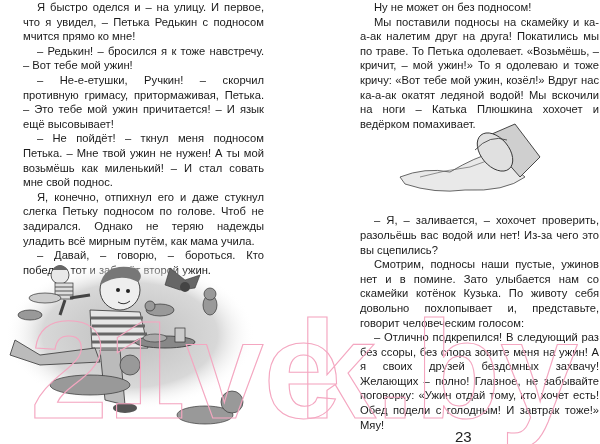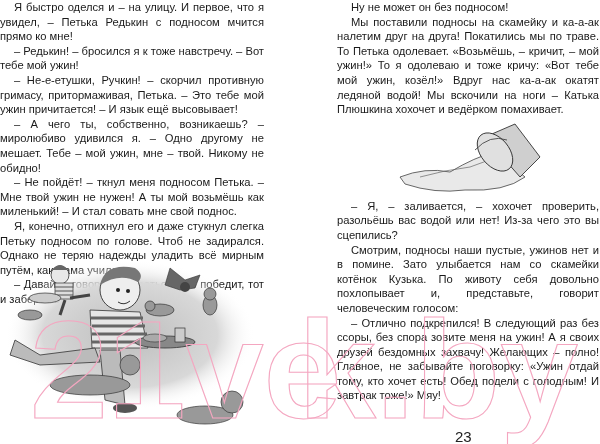--- a/index.html
+++ b/index.html
@@ -1,32 +1,31 @@
 <!DOCTYPE html>
 <html><head>
 <meta charset="utf-8">
 <style>
   html,body{margin:0;padding:0;background:#fff;}
   body{width:600px;height:444px;position:relative;overflow:hidden;font-family:"Liberation Sans",sans-serif;color:#1a1a1a;}
   .page{position:absolute;top:0;}
   .left{left:0;width:264px;}
   .right{left:337px;width:262px;}
-  .para{margin:0;font-size:11.2px;line-height:14.6px;text-align:justify;text-indent:14px;letter-spacing:0;}
+  .para{margin:0;font-size:11.2px;line-height:14.6px;text-align:justify;text-indent:14px;letter-spacing:0;padding-left:23px;}
   .illus{position:absolute;}
   .pagenum{position:absolute;left:455px;top:428px;font-size:15px;color:#222;}
   .wm{position:absolute;pointer-events:none;}
 </style>
 </head>
 <body>
 
 <div class="page left">
   <p class="para">Я быстро оделся и – на улицу. И первое, что я увидел, – Петька Редькин с подносом мчится прямо ко мне!</p>
   <p class="para">– Редькин! – бросился я к тоже навстречу. – Вот тебе мой ужин!</p>
   <p class="para">– Не-е-етушки, Ручкин! – скорчил противную гримасу, притормаживая, Петька. – Это тебе мой ужин причитается! – И язык ещё высовывает!</p>
-  <p class="para">– А чего ты, собственно, возникаешь? – миролюбиво удивился я. – Одно другому не мешает. Тебе – мой ужин, мне – твой. Никому не обидно!</p>
   <p class="para">– Не пойдёт! – ткнул меня подносом Петька. – Мне твой ужин не нужен! А ты мой возьмёшь как миленький! – И стал совать мне свой поднос.</p>
   <p class="para">Я, конечно, отпихнул его и даже стукнул слегка Петьку подносом по голове. Чтоб не задирался. Однако не теряю надежды уладить всё мирным путём, как мама учила.</p>
   <p class="para">– Давай, – говорю, – бороться. Кто победит, тот и заберёт второй ужин.</p>
 </div>
 
 <svg class="illus" style="left:0;top:250px" width="300" height="190" viewBox="0 0 300 190">
   <defs>
     <radialGradient id="bg" cx="50%" cy="50%" r="50%">
       <stop offset="0%" stop-color="#bdbdbd"></stop>
       <stop offset="70%" stop-color="#d8d8d8"></stop>

